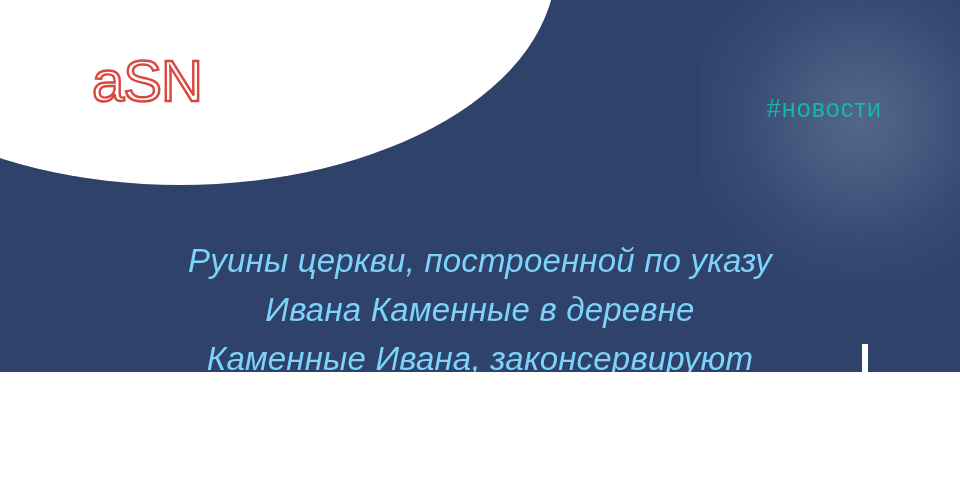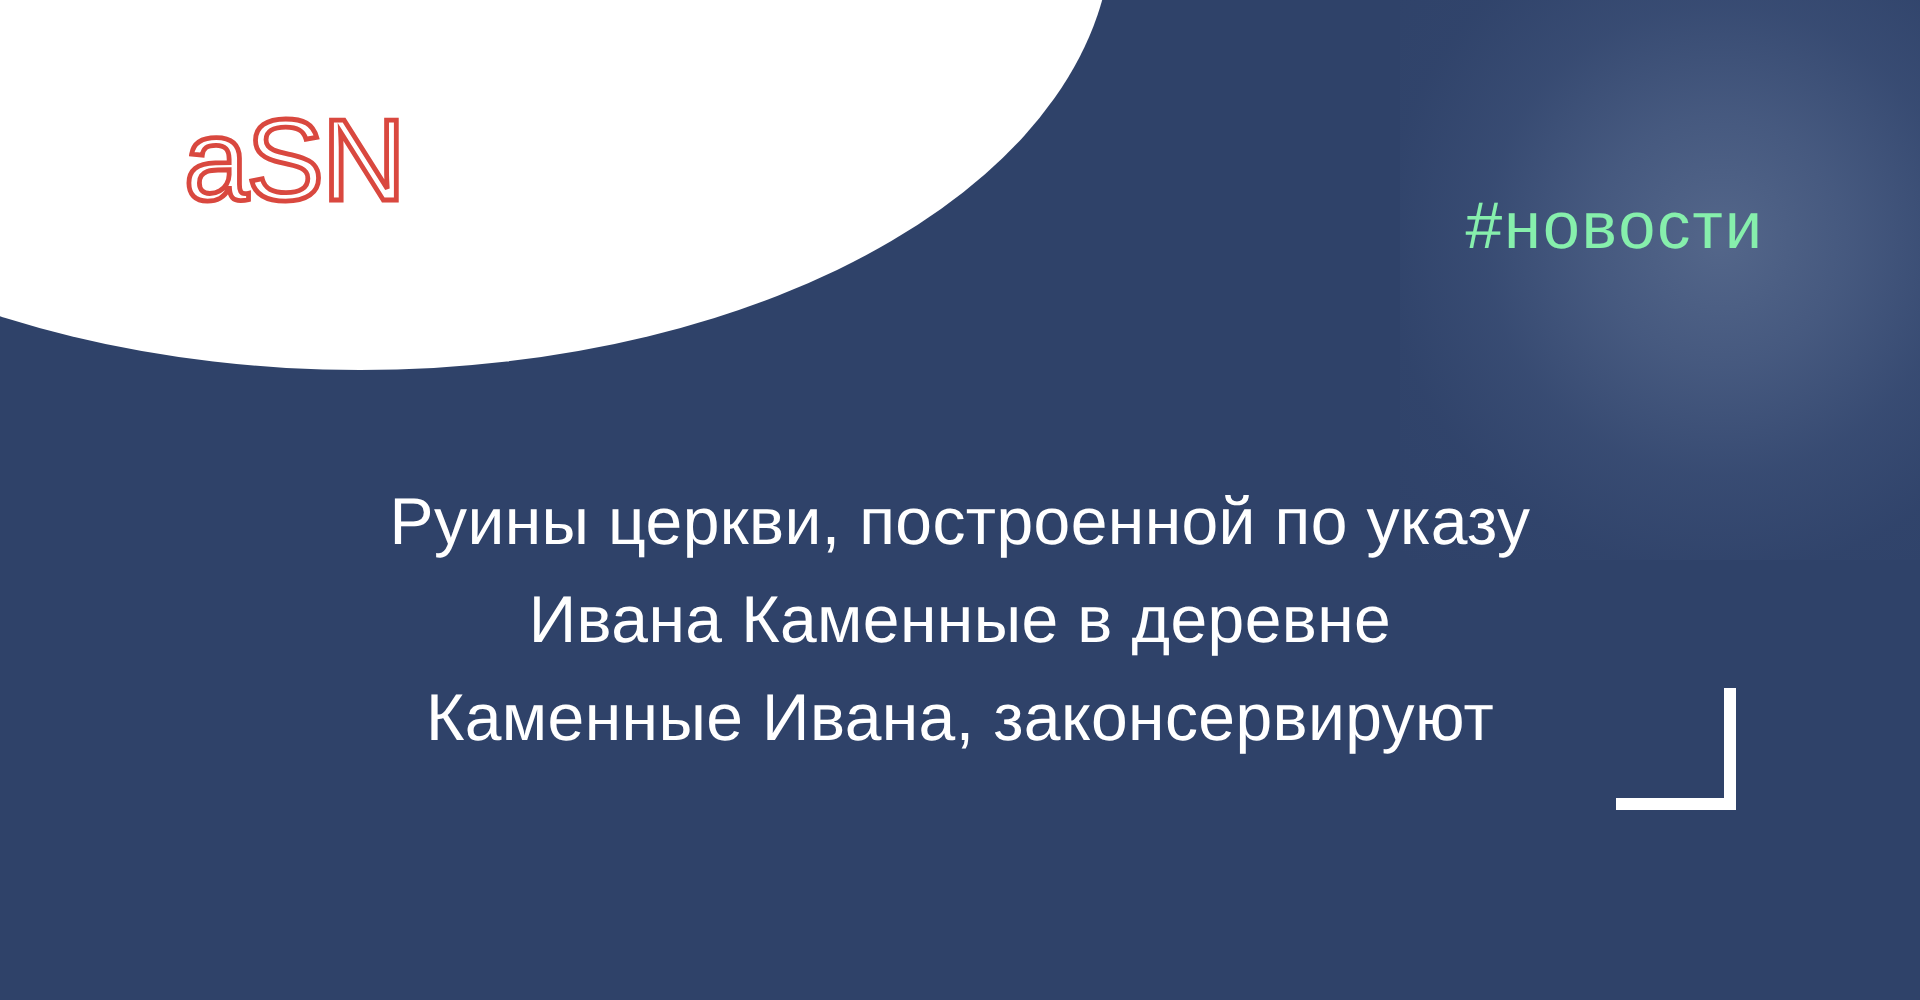--- a/index.html
+++ b/index.html
@@ -3,21 +3,21 @@
 <meta charset="utf-8">
 <style>
   html, body {
     margin: 0;
     padding: 0;
     background: #ffffff;
   }
   #canvas {
     position: relative;
     width: 960px;
-    height: 500px;
+    height: 372px;
     overflow: hidden;
     background: #2f4269;
     font-family: "Liberation Sans", "DejaVu Sans", sans-serif;
   }
 
   
   .bg-base {
     position: absolute;
     inset: 0;
     background: #2f4269;
@@ -75,35 +75,36 @@
     color: #2b3f6b;
     line-height: 1;
     margin-left: -5px;
   }
 
   
   .hashtag {
     position: absolute;
     right: 78px;
     top: 94px;
-    color: #86efac;
-    font-size: 33px;
+    color: #14b8a6;
+    font-size: 25px;
     font-weight: 400;
     letter-spacing: 1.1px;
     white-space: nowrap;
   }
 
   
   .headline {
     position: absolute;
     left: 80px;
     top: 236px;
     width: 800px;
     text-align: center;
-    color: #ffffff;
+    color: #7dd3fc;
+    font-style: italic;
     font-size: 33px;
     font-weight: 400;
     line-height: 49px;
     letter-spacing: 0.2px;
   }
   .headline .line { display: block; white-space: nowrap; }
 
   
   .bracket {
     position: absolute;

